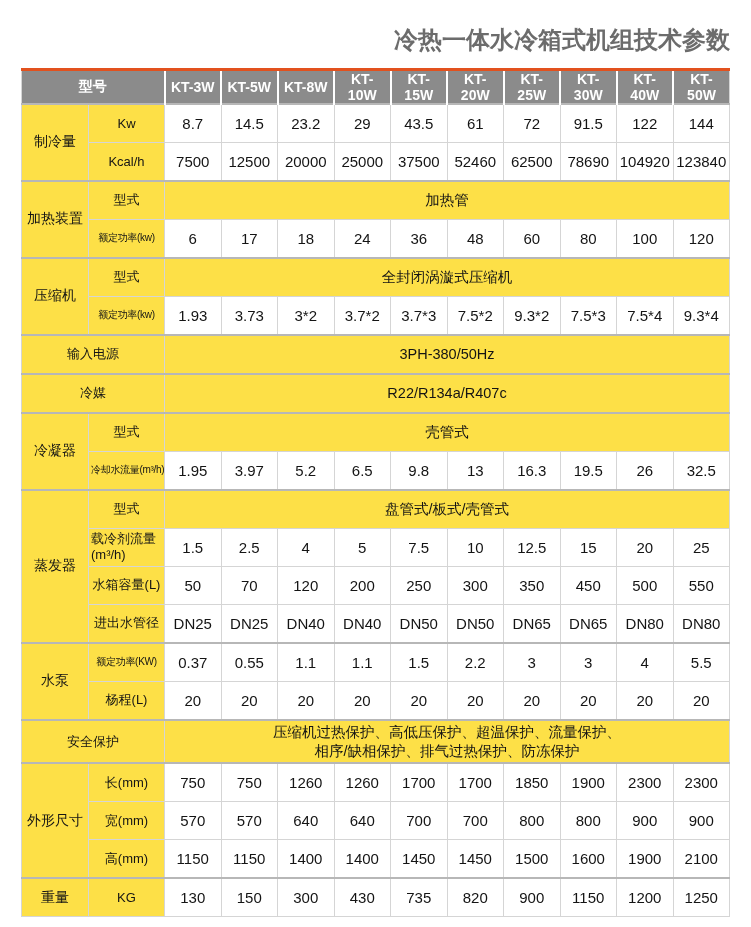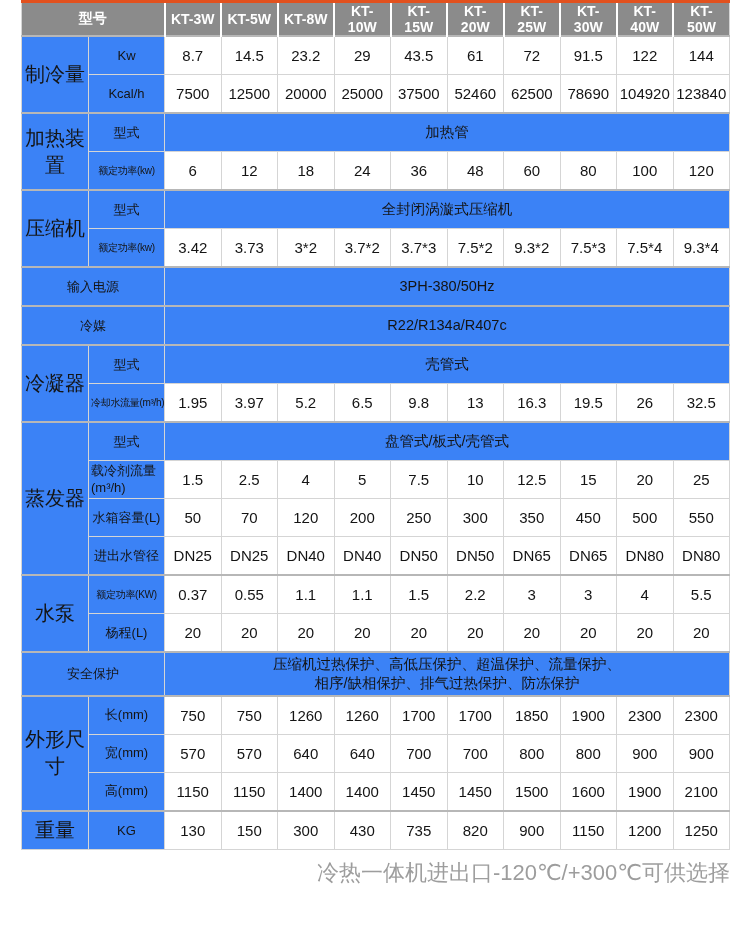--- a/index.html
+++ b/index.html
@@ -27,38 +27,39 @@
     border-left:2px solid #ffffff;
   }
   thead th:first-child{border-left:none;}
   tbody td{
     border:1px solid #d5d5d5;
     height:33px;padding:2px 2px;
     text-align:center;vertical-align:middle;
     font-size:15px;color:#141414;background:#ffffff;
   }
   tbody tr.section-start td{border-top:2px solid #b7b7b7;}
-  td.group-cell,td.label-cell,td.merge-cell{background:#3b82f6;}
-  td.group-cell{font-size:20px;}
+  td.group-cell,td.label-cell,td.merge-cell{background:#fde047;}
+  td.group-cell{font-size:14px;}
   td.label-cell{font-size:13px;white-space:nowrap;}
   td.label-cell.tight{font-size:10px;letter-spacing:-0.3px;}
   td.label-cell.multiline{
     white-space:pre-line;text-align:left;line-height:1.25;
   }
   td.merge-cell{white-space:pre-line;line-height:1.3;font-size:14.5px;}
   .footer{
     margin:8px 21px 0 0;text-align:right;
     font-size:22px;color:#9d9d9d;line-height:1.4;
   }
 </style>
 </head>
 <body>
 
 <div class="page">
 
+  <h1 class="title">冷热一体水冷箱式机组技术参数</h1>
 
   <table class="spec-table">
     <colgroup>
       <col style="width:67px">
         <col style="width:76px">
       <col>
         <col>
         <col>
         <col>
         <col>
@@ -112,38 +113,38 @@
           <td class="value-cell">123840</td>
         </tr>
         <tr class="section-start">
           <td class="group-cell" rowspan="2">加热装置</td>
           <td class="label-cell">型式</td>
           <td class="merge-cell" colspan="10">加热管</td>
         </tr>
         <tr>
           <td class="label-cell tight">额定功率(kw)</td>
           <td class="value-cell">6</td>
-          <td class="value-cell">12</td>
+          <td class="value-cell">17</td>
           <td class="value-cell">18</td>
           <td class="value-cell">24</td>
           <td class="value-cell">36</td>
           <td class="value-cell">48</td>
           <td class="value-cell">60</td>
           <td class="value-cell">80</td>
           <td class="value-cell">100</td>
           <td class="value-cell">120</td>
         </tr>
         <tr class="section-start">
           <td class="group-cell" rowspan="2">压缩机</td>
           <td class="label-cell">型式</td>
           <td class="merge-cell" colspan="10">全封闭涡漩式压缩机</td>
         </tr>
         <tr>
           <td class="label-cell tight">额定功率(kw)</td>
-          <td class="value-cell">3.42</td>
+          <td class="value-cell">1.93</td>
           <td class="value-cell">3.73</td>
           <td class="value-cell">3*2</td>
           <td class="value-cell">3.7*2</td>
           <td class="value-cell">3.7*3</td>
           <td class="value-cell">7.5*2</td>
           <td class="value-cell">9.3*2</td>
           <td class="value-cell">7.5*3</td>
           <td class="value-cell">7.5*4</td>
           <td class="value-cell">9.3*4</td>
         </tr>

